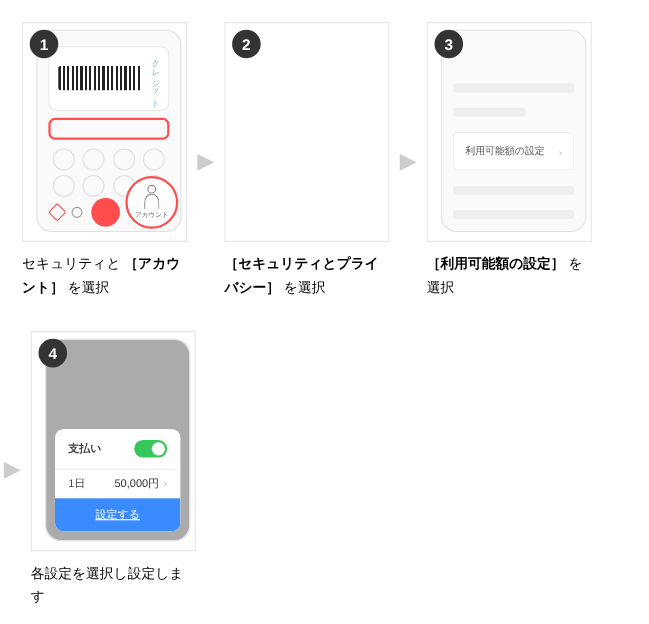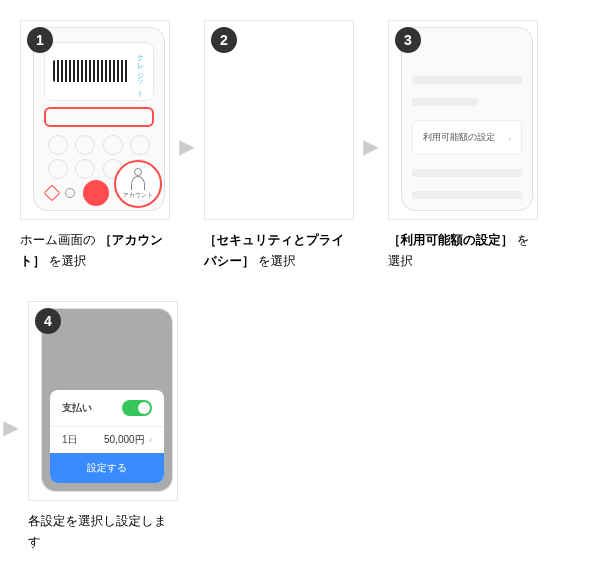--- a/index.html
+++ b/index.html
@@ -49,21 +49,21 @@
   .s4 { background: #ddd; border-radius: 14px; }
   .s4-dim { background: rgba(130,130,130,.55); position: absolute; inset: 0; border-radius: 14px;}
   .s4-body { position: absolute; left: 8px; right: 8px; bottom: 8px; background: #fff; border-radius: 8px; overflow: hidden; }
   .s4-toggle { display: flex; align-items: center; justify-content: space-between; padding: 10px 12px; border-bottom: 1px solid #eee; font-weight: bold; }
   .s4-toggle .lbl { font-size: 10px; color: #444; }
   .toggle { width: 30px; height: 16px; background: #36c75a; border-radius: 10px; position: relative; }
   .toggle::after { content: ""; position: absolute; right: 2px; top: 2px; width: 12px; height: 12px; background: #fff; border-radius: 50%; }
   .s4-row { display: flex; align-items: flex-start; justify-content: space-between; padding: 6px 12px; font-size: 10px; color: #444; }
   .s4-row .val { color: #333; }
   .s4-row .chev { color: #bbb; margin-left: 4px; }
-  .s4-btn { background: #3a8bff; color: #fff; text-align: center; font-size: 10px; padding: 8px; }
+  .s4-btn { background: #3a8bff; color: #fff; text-align: center; font-size: 10px; padding: 8px; text-decoration: underline; }
   .spacer-arrow { width: 18px; text-align: center; }
 </style>
 </head>
 <body>
 
 <div class="steps-row">
 
   <div class="step-col">
     <div class="card">
       <div class="badge">1</div>
@@ -95,21 +95,21 @@
           <div style="width:14px"></div>
         </div>
         <div class="s1-acct">
           <div class="ph"></div>
           <div class="pi"></div>
           <div class="txt">アカウント</div>
         </div>
       </div>
     </div>
     <div class="caption">
-      <span>ホーム画面の </span><strong>［アカウント］</strong><span> を選択</span>
+      <span>セキュリティと </span><strong>［アカウント］</strong><span> を選択</span>
     </div>
   </div>
 
   <div class="spacer-arrow arrow">▶</div>
 
   <div class="step-col">
     <div class="card">
       <div class="badge">2</div>
     </div>
     <div class="caption">

